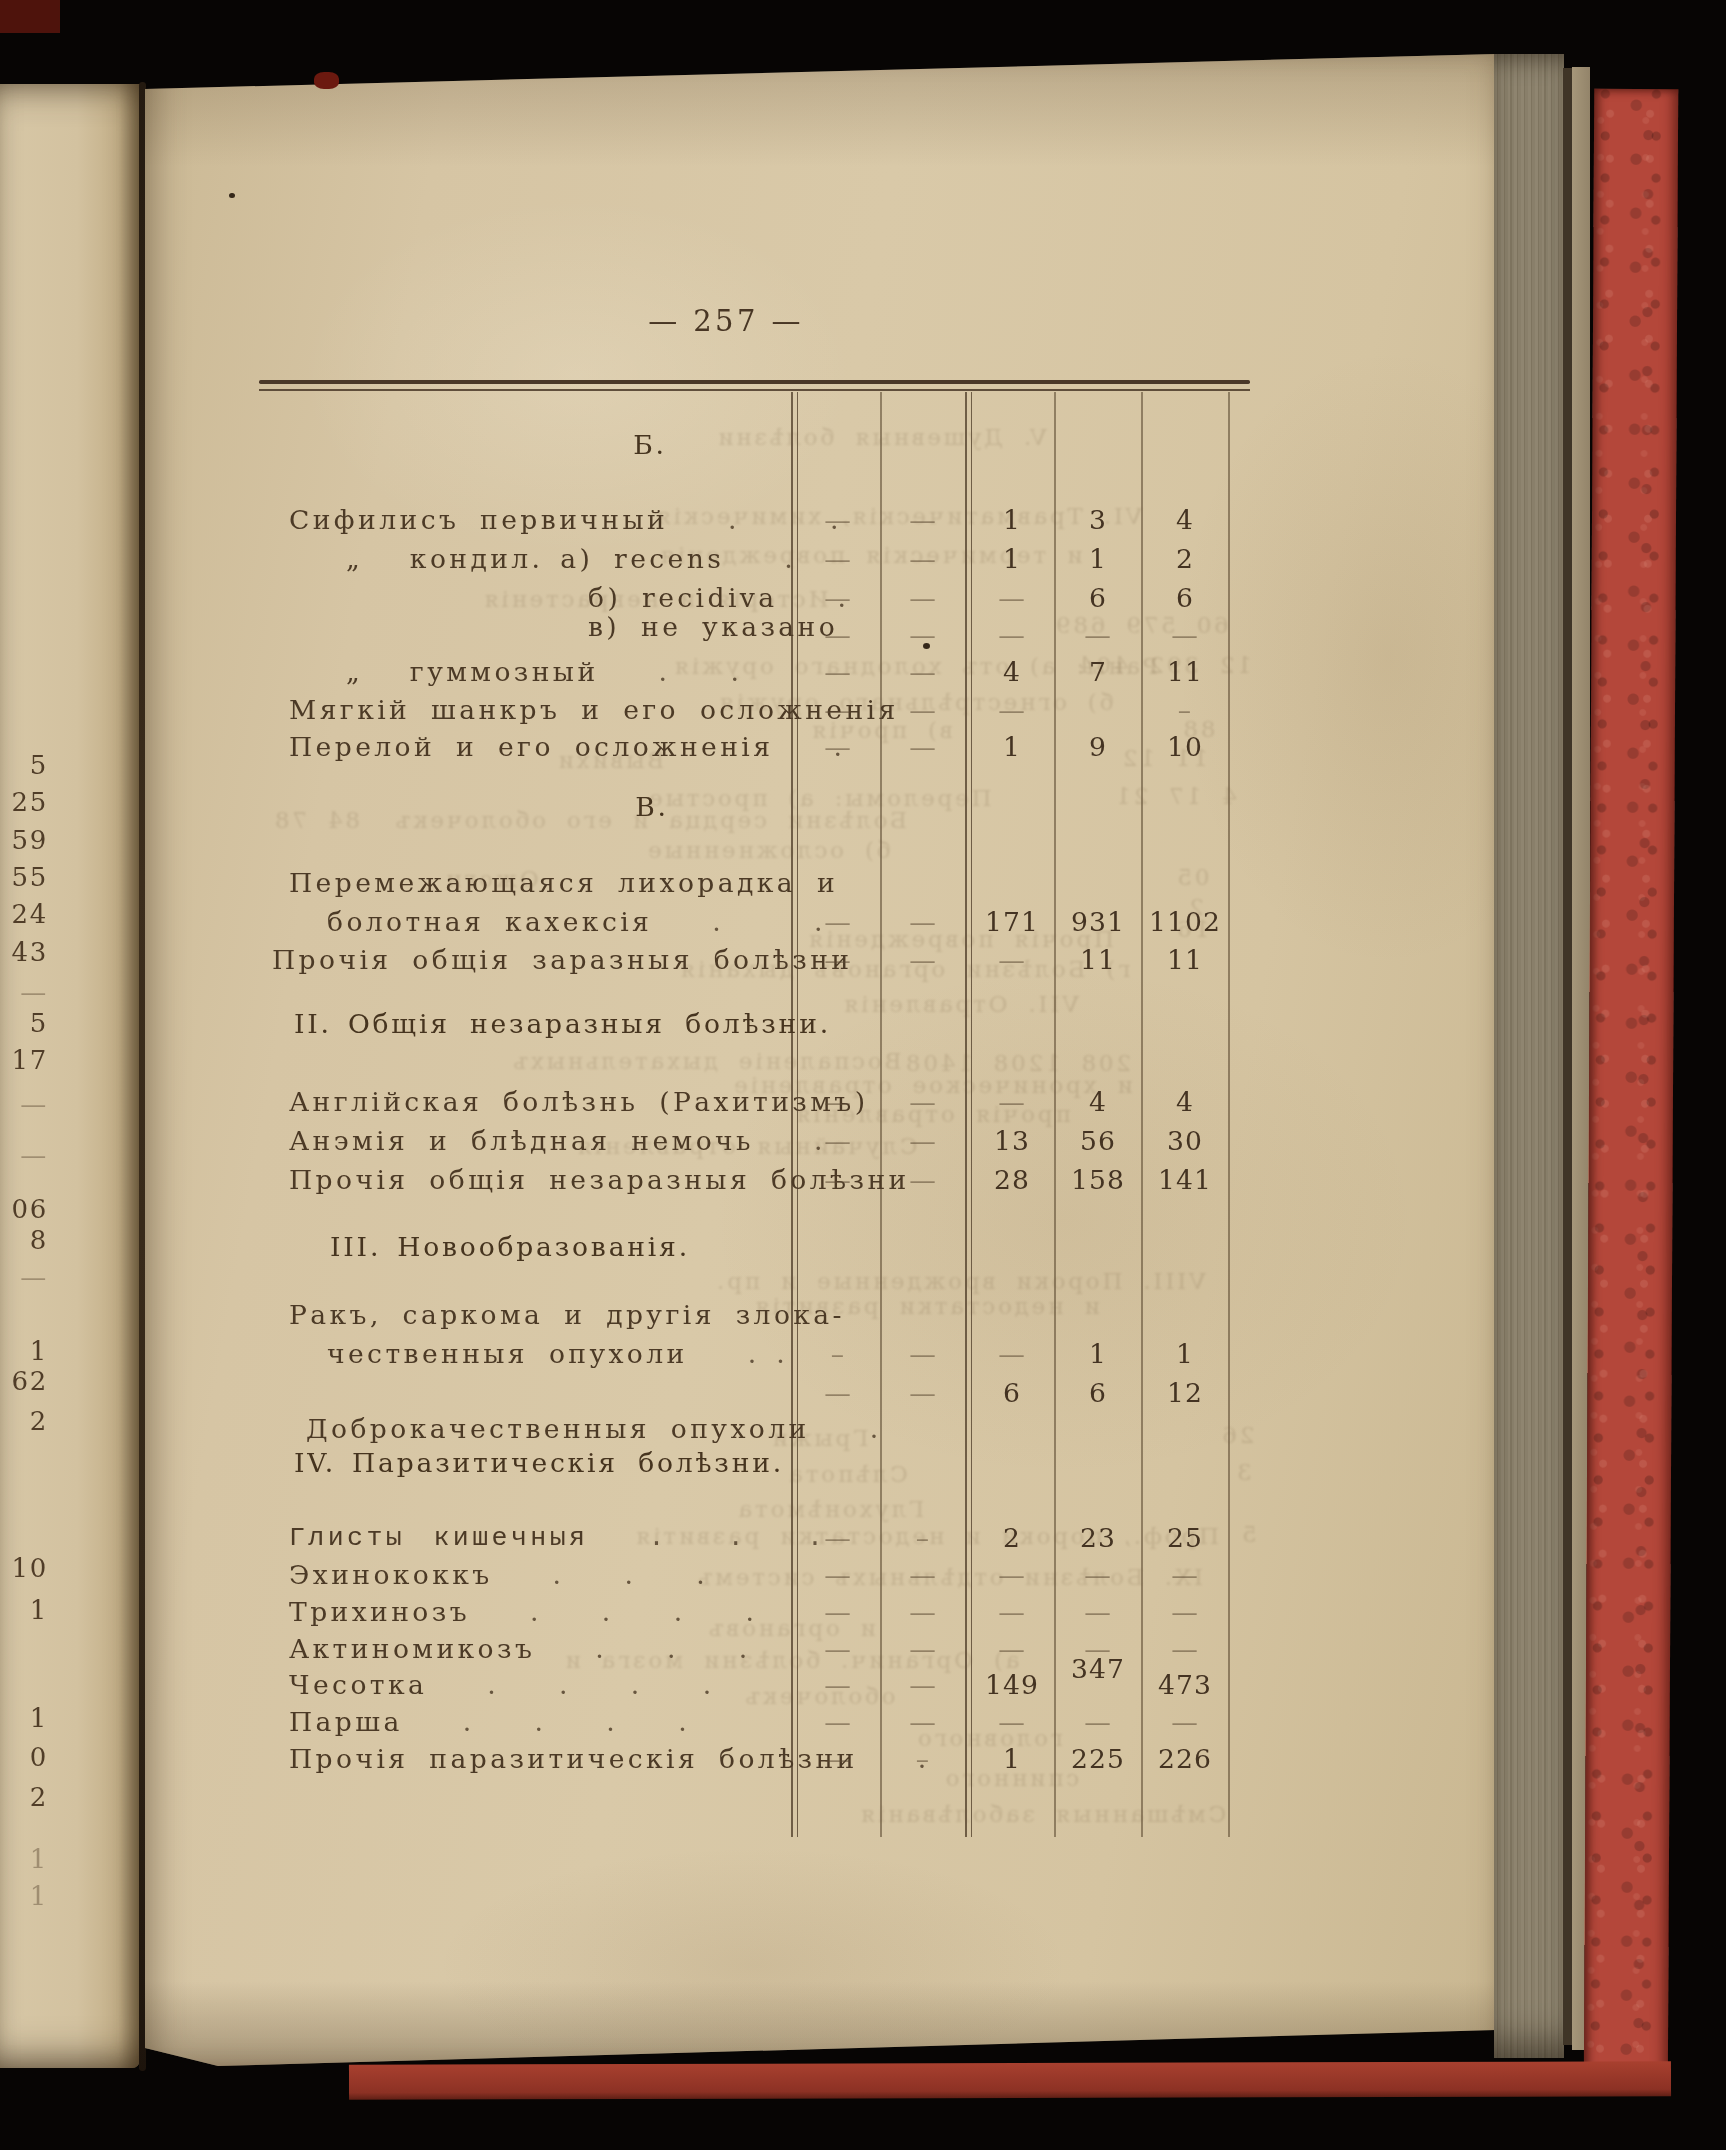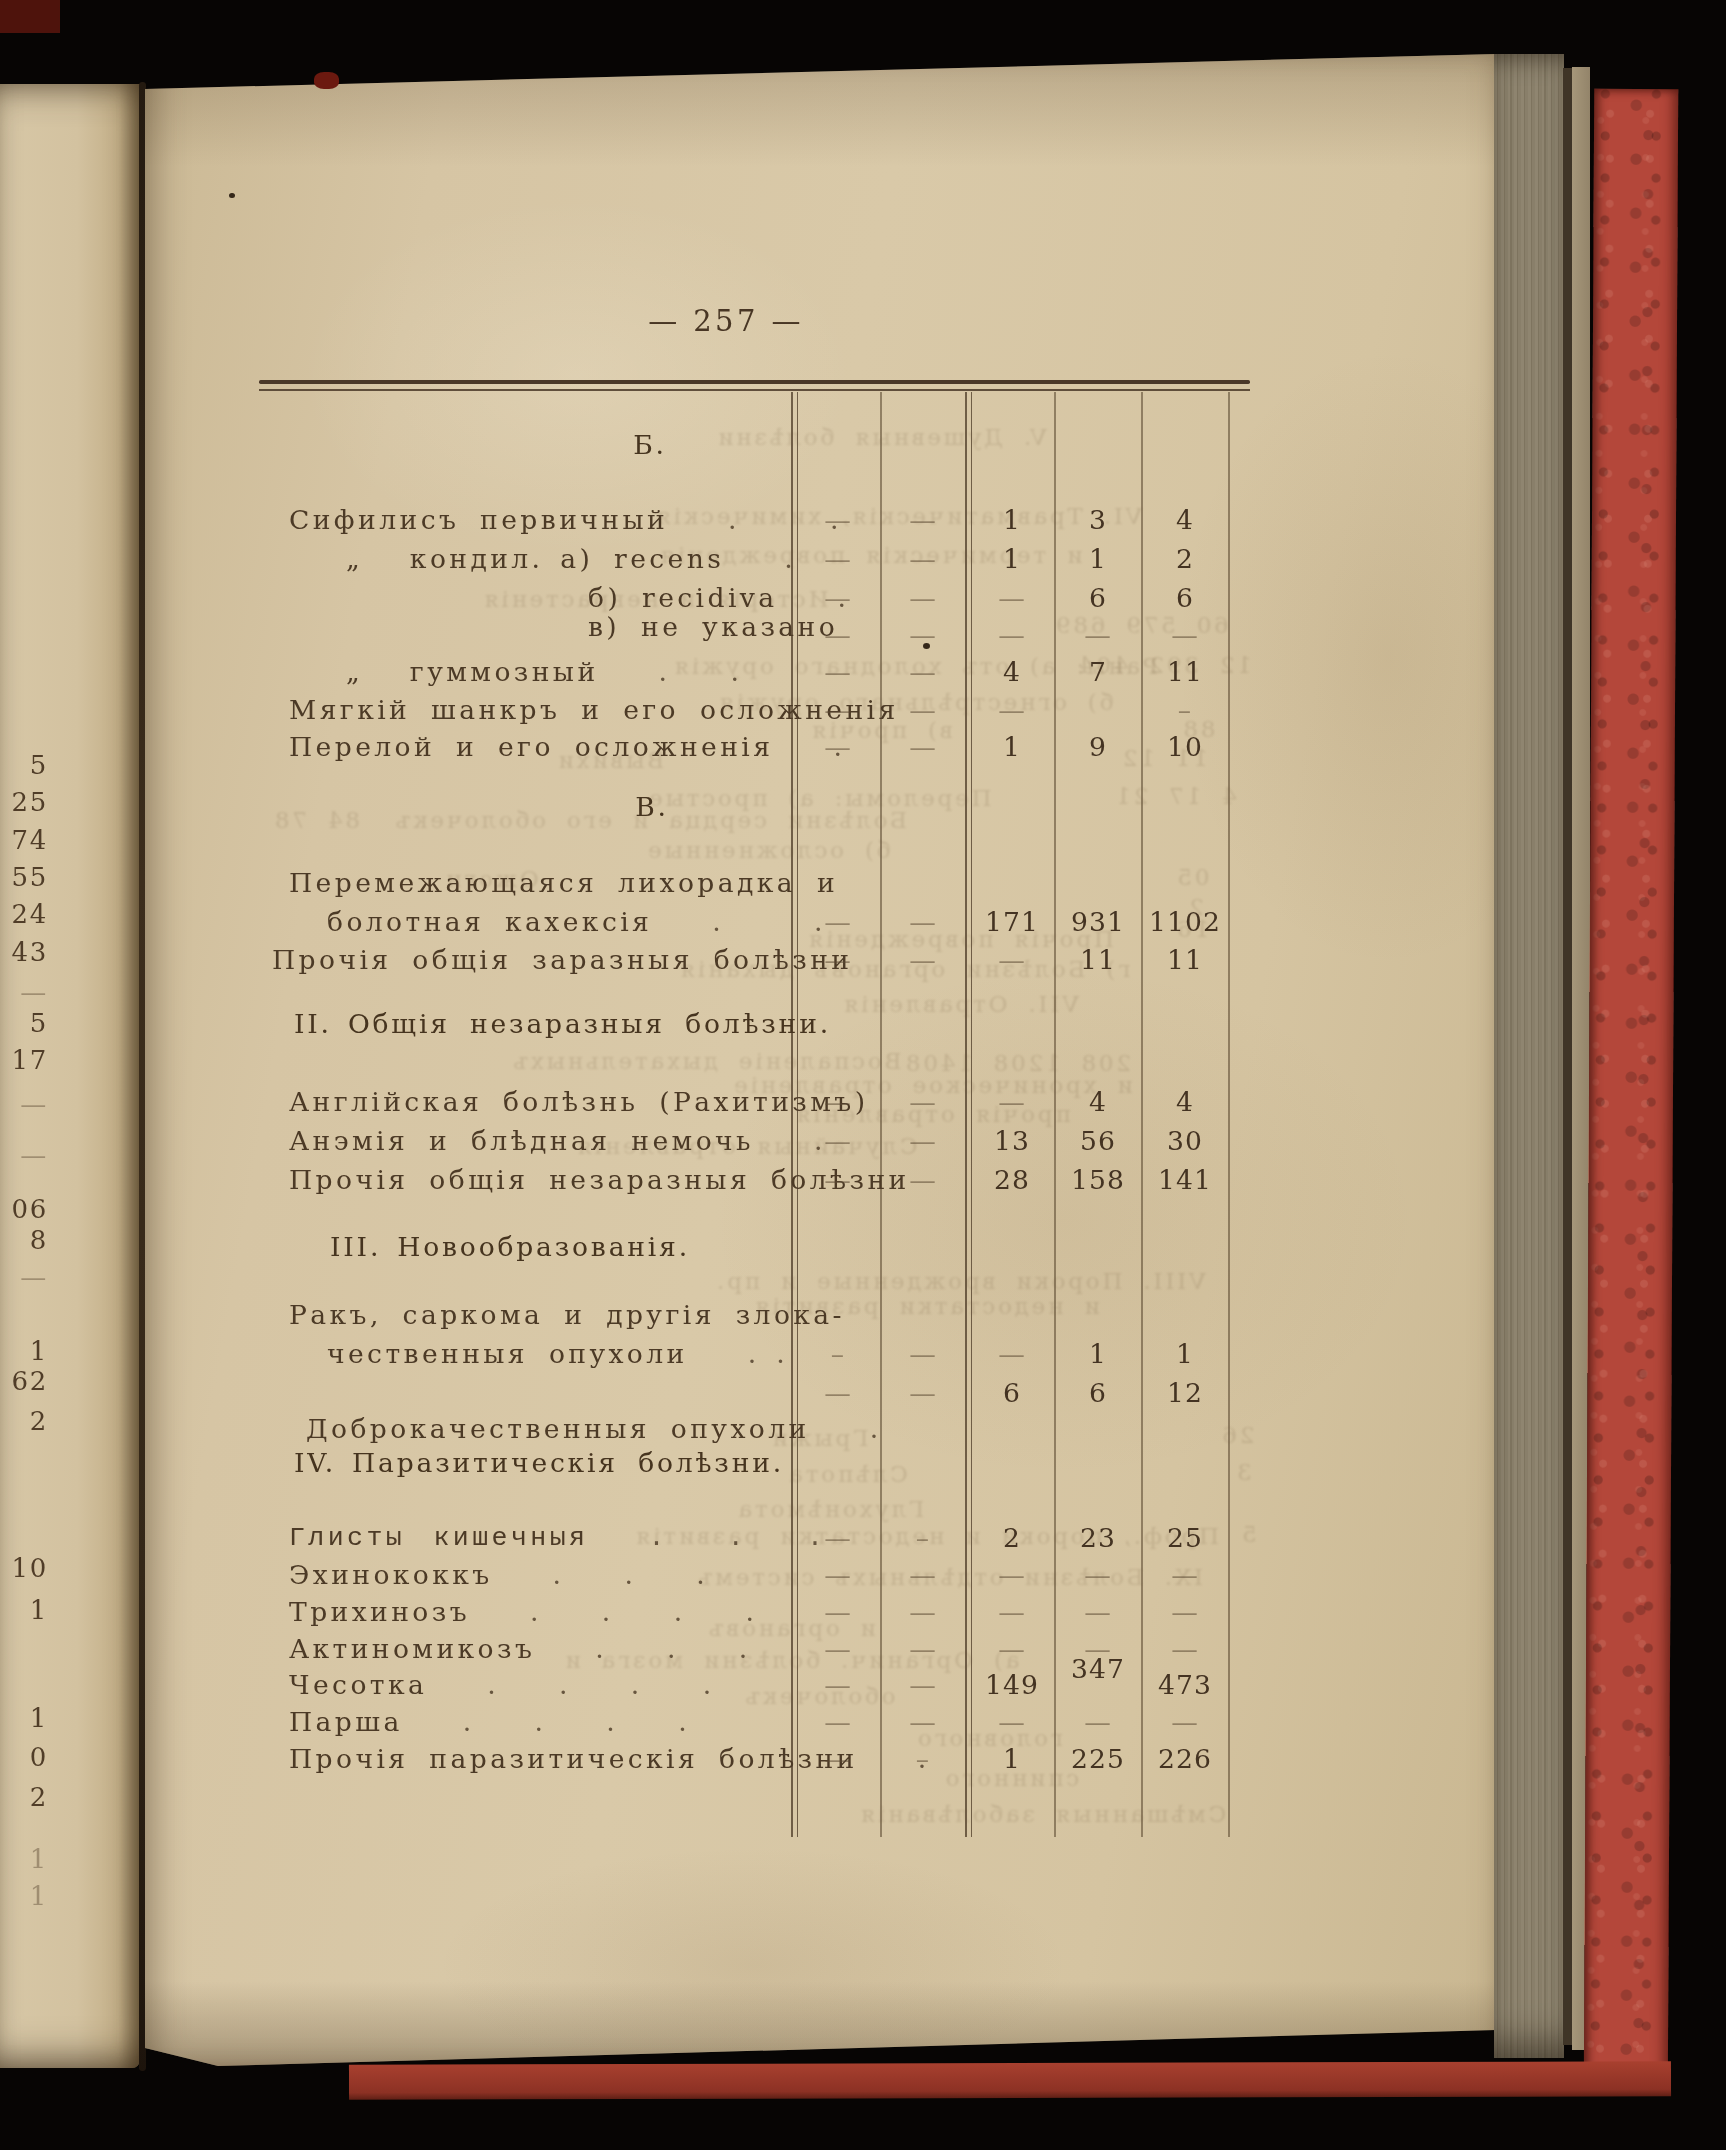--- a/index.html
+++ b/index.html
@@ -287,21 +287,21 @@
         <div class="t-label" style="left: 289px; top: 1742px;">Прочія паразитическія болѣзни<span class="leader">  .</span></div>
         <div class="t-cell dash" style="left: 790px; top: 1742px;">—</div>
         <div class="t-cell dash" style="left: 875px; top: 1742px;">–</div>
         <div class="t-cell" style="left: 964px; top: 1742px;">1</div>
         <div class="t-cell" style="left: 1050px; top: 1742px;">225</div>
         <div class="t-cell" style="left: 1137px; top: 1742px;">226</div>
       </div>
     <div id="leftnum-layer">
         <div class="left-num" style="top: 749px;">5</div>
         <div class="left-num" style="top: 786px;">25</div>
-        <div class="left-num" style="top: 824px;">74</div>
+        <div class="left-num" style="top: 824px;">59</div>
         <div class="left-num" style="top: 861px;">55</div>
         <div class="left-num" style="top: 898px;">24</div>
         <div class="left-num" style="top: 936px;">43</div>
         <div class="left-num faint" style="top: 976px;">—</div>
         <div class="left-num" style="top: 1007px;">5</div>
         <div class="left-num" style="top: 1044px;">17</div>
         <div class="left-num faint" style="top: 1088px;">—</div>
         <div class="left-num faint" style="top: 1139px;">—</div>
         <div class="left-num" style="top: 1193px;">06</div>
         <div class="left-num" style="top: 1224px;">8</div>

